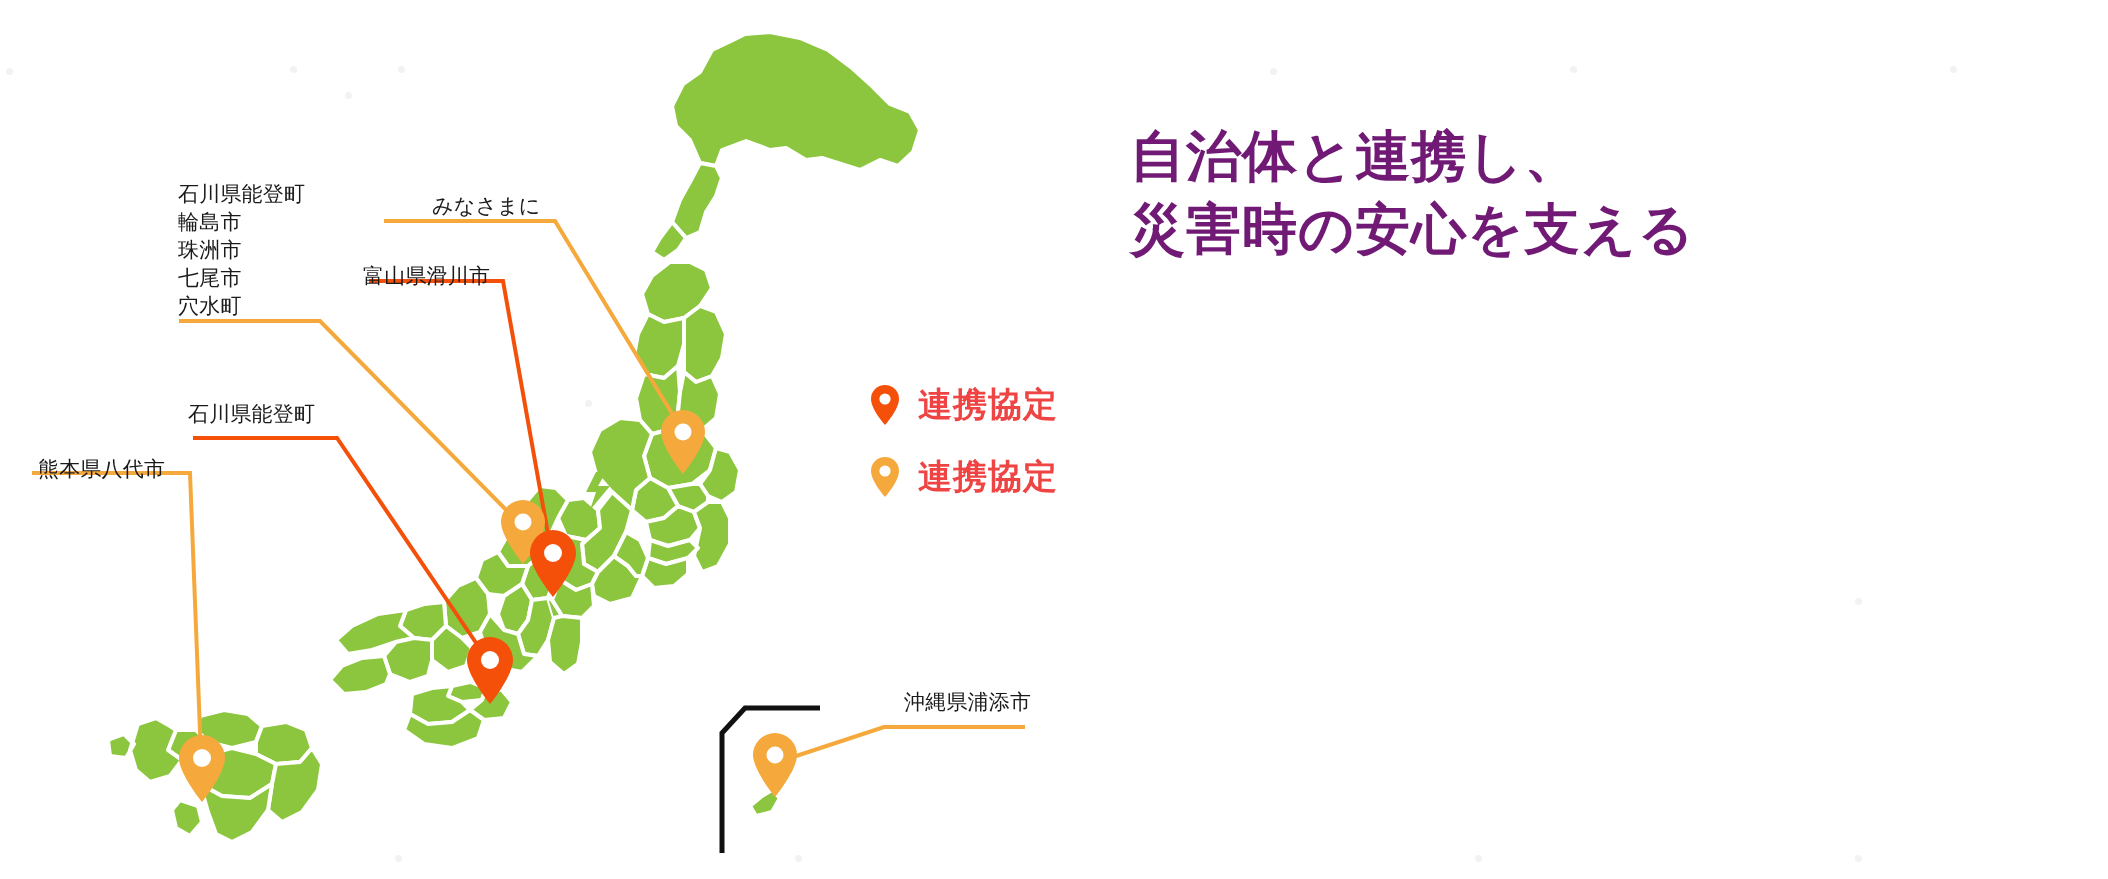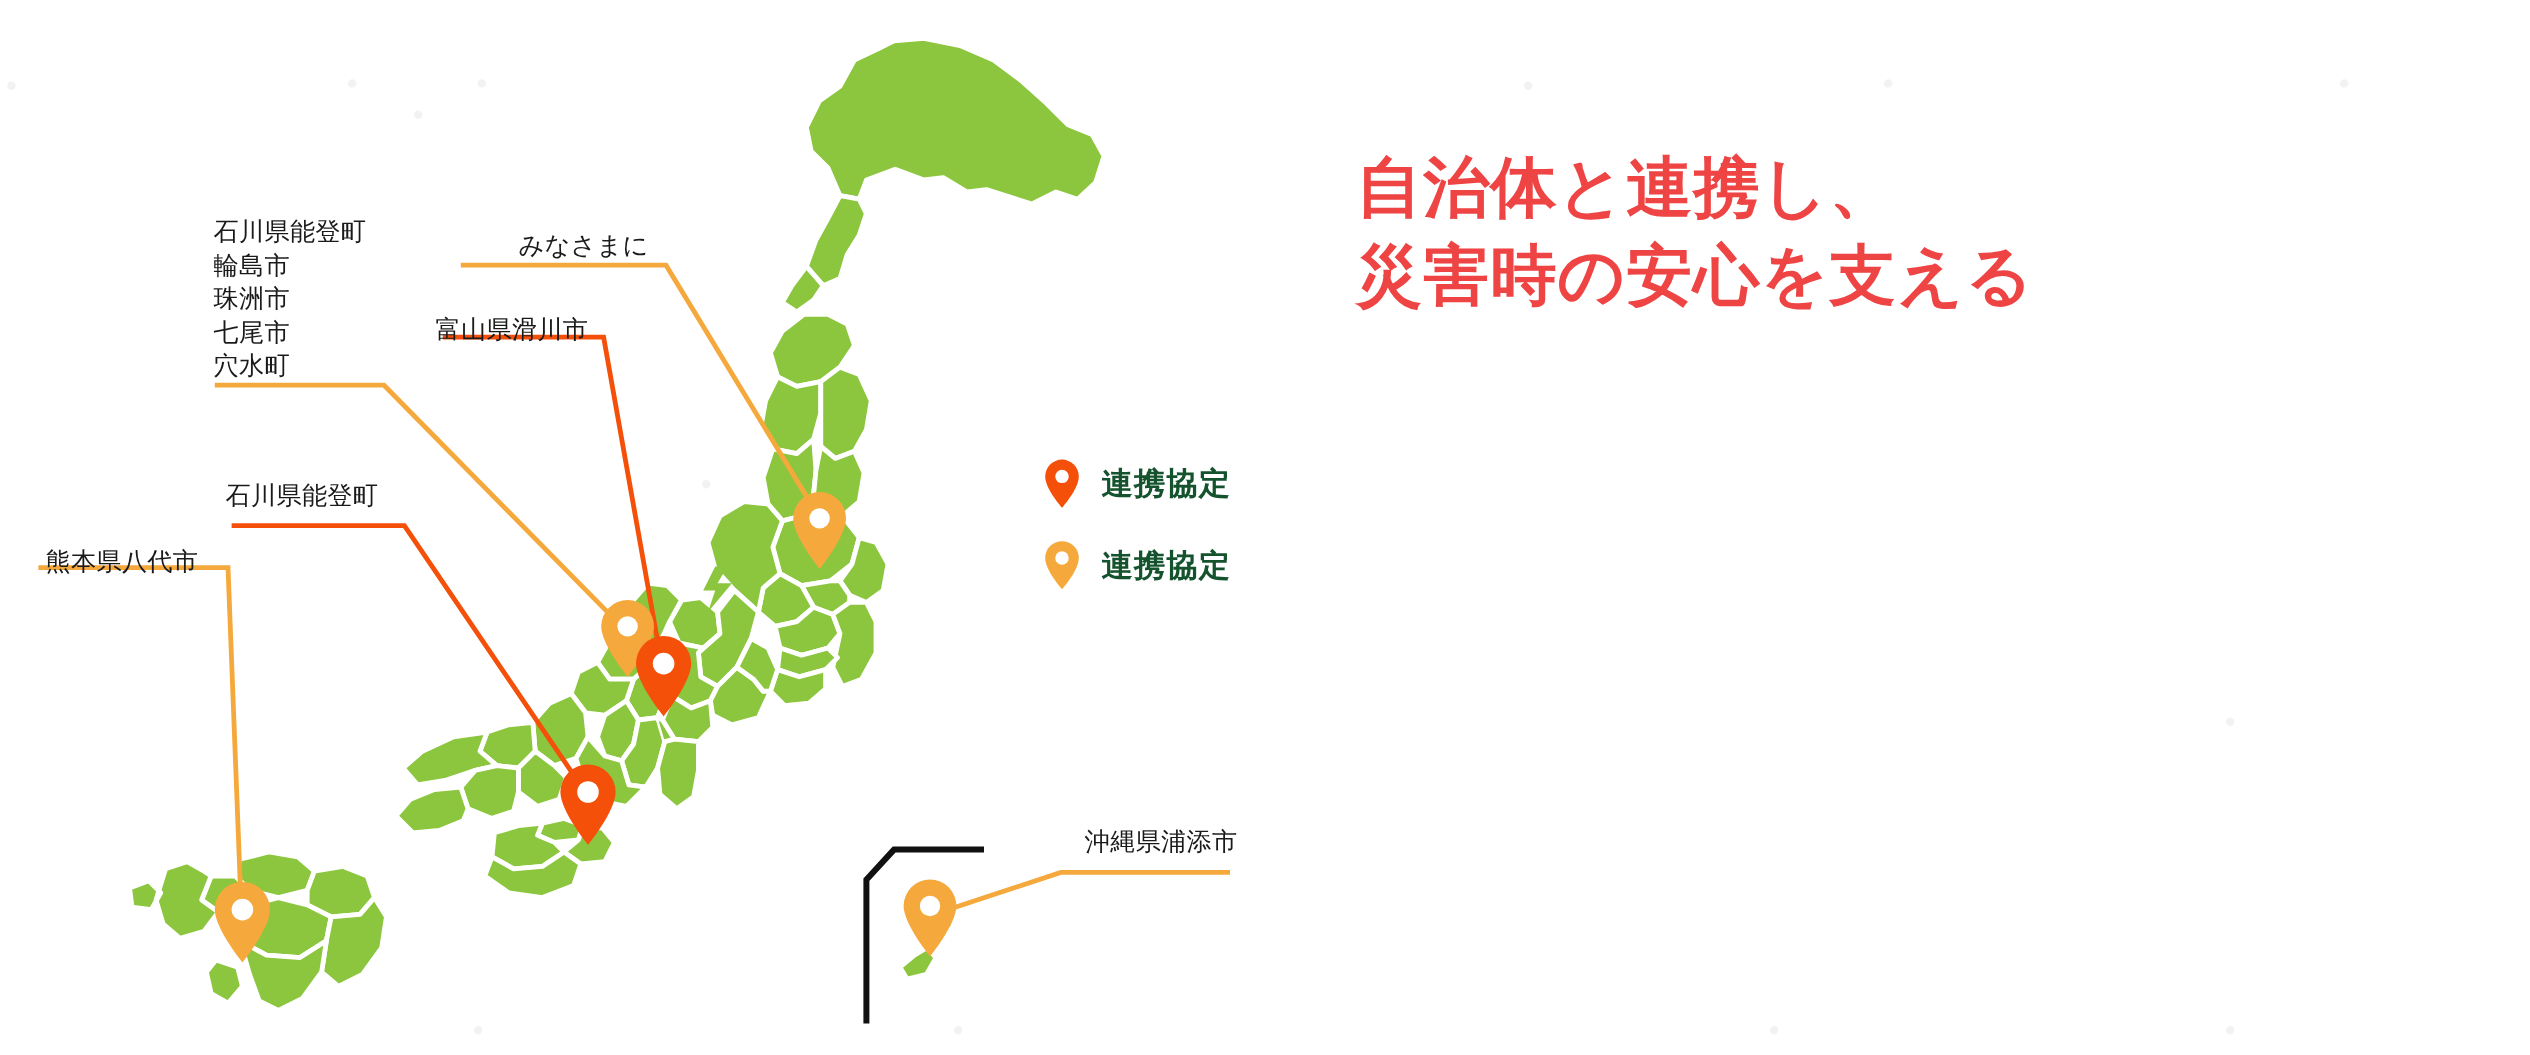--- a/index.html
+++ b/index.html
@@ -30,30 +30,30 @@
   .callout .ln{display:block;}
 
   
   #legend{
     position:absolute;left:870px;top:382px;
     display:flex;flex-direction:column;gap:26px;
   }
   .legend-row{display:flex;align-items:center;gap:18px;}
   .legend-pin{width:30px;height:42px;flex:0 0 auto;}
   .legend-label{
-    font-size:26px;color:#14532d;font-weight:700;letter-spacing:1px;
+    font-size:34px;color:#ef4444;font-weight:700;letter-spacing:1px;
     white-space:nowrap;
   }
 
   
   #copy{
     position:absolute;left:1130px;top:120px;width:900px;
   }
   #headline{
-    color:#ef4444;
+    color:#701a75;
     font-size:55px;
     font-weight:700;
     line-height:1.33;
     letter-spacing:1px;
     margin:0 0 34px 0;
   }
   #headline .ln{display:block;}
   #body-copy{
     color:#1a1a1a;
     font-size:33px;

